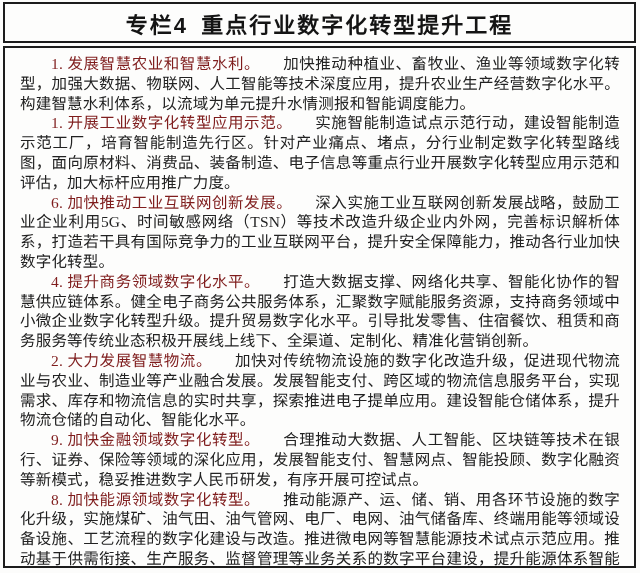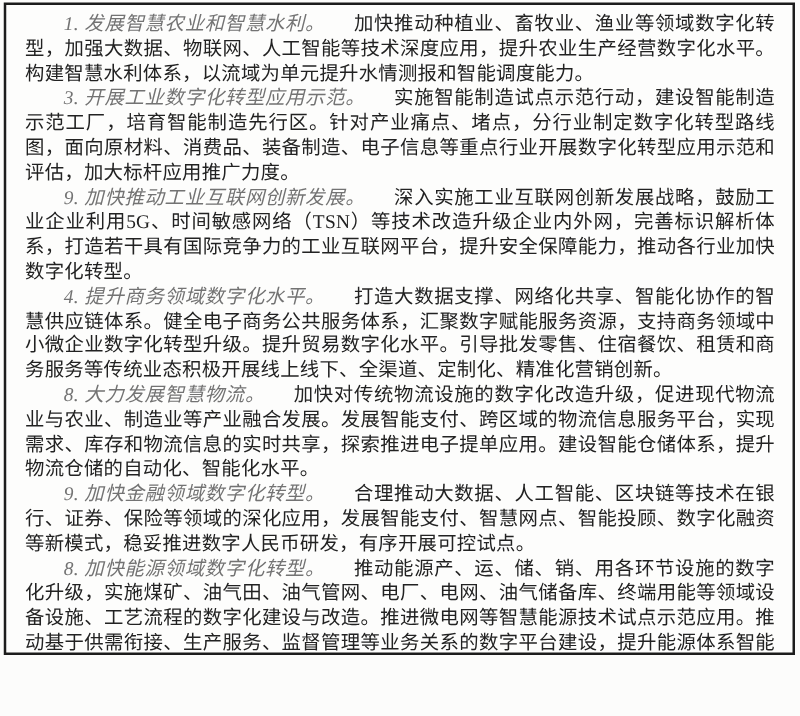--- a/index.html
+++ b/index.html
@@ -51,44 +51,46 @@
     margin: 0;
     font-family: "Liberation Serif", "DejaVu Serif", serif;
     font-size: 15.5px;
     line-height: 19.8px;
     letter-spacing: 0.2px;
     color: #222222;
     text-align: justify;
     text-indent: 2em;
   }
   .body-box p.para .lead {
-    font-style: italic; 
-    color: #737373;
+    color: #7f1d1d;
   }
   .body-box p.para .rest {
     font-style: normal;
     margin-left: 23px;
   }
 </style>
 </head>
 <body>
 
 <div class="page">
 
+  <div class="title-box">
+    <h1><span>专栏4</span><span class="title-gap"></span><span>重点行业数字化转型提升工程</span></h1>
+  </div>
 
   <div class="body-box">
 
   <p class="para"><span class="lead">1. 发展智慧农业和智慧水利。</span><span class="rest">加快推动种植业、畜牧业、渔业等领域数字化转型，加强大数据、物联网、人工智能等技术深度应用，提升农业生产经营数字化水平。构建智慧水利体系，以流域为单元提升水情测报和智能调度能力。</span></p>
 
-  <p class="para"><span class="lead">3. 开展工业数字化转型应用示范。</span><span class="rest">实施智能制造试点示范行动，建设智能制造示范工厂，培育智能制造先行区。针对产业痛点、堵点，分行业制定数字化转型路线图，面向原材料、消费品、装备制造、电子信息等重点行业开展数字化转型应用示范和评估，加大标杆应用推广力度。</span></p>
+  <p class="para"><span class="lead">1. 开展工业数字化转型应用示范。</span><span class="rest">实施智能制造试点示范行动，建设智能制造示范工厂，培育智能制造先行区。针对产业痛点、堵点，分行业制定数字化转型路线图，面向原材料、消费品、装备制造、电子信息等重点行业开展数字化转型应用示范和评估，加大标杆应用推广力度。</span></p>
 
-  <p class="para"><span class="lead">9. 加快推动工业互联网创新发展。</span><span class="rest">深入实施工业互联网创新发展战略，鼓励工业企业利用5G、时间敏感网络（TSN）等技术改造升级企业内外网，完善标识解析体系，打造若干具有国际竞争力的工业互联网平台，提升安全保障能力，推动各行业加快数字化转型。</span></p>
+  <p class="para"><span class="lead">6. 加快推动工业互联网创新发展。</span><span class="rest">深入实施工业互联网创新发展战略，鼓励工业企业利用5G、时间敏感网络（TSN）等技术改造升级企业内外网，完善标识解析体系，打造若干具有国际竞争力的工业互联网平台，提升安全保障能力，推动各行业加快数字化转型。</span></p>
 
   <p class="para"><span class="lead">4. 提升商务领域数字化水平。</span><span class="rest">打造大数据支撑、网络化共享、智能化协作的智慧供应链体系。健全电子商务公共服务体系，汇聚数字赋能服务资源，支持商务领域中小微企业数字化转型升级。提升贸易数字化水平。引导批发零售、住宿餐饮、租赁和商务服务等传统业态积极开展线上线下、全渠道、定制化、精准化营销创新。</span></p>
 
-  <p class="para"><span class="lead">8. 大力发展智慧物流。</span><span class="rest">加快对传统物流设施的数字化改造升级，促进现代物流业与农业、制造业等产业融合发展。发展智能支付、跨区域的物流信息服务平台，实现需求、库存和物流信息的实时共享，探索推进电子提单应用。建设智能仓储体系，提升物流仓储的自动化、智能化水平。</span></p>
+  <p class="para"><span class="lead">2. 大力发展智慧物流。</span><span class="rest">加快对传统物流设施的数字化改造升级，促进现代物流业与农业、制造业等产业融合发展。发展智能支付、跨区域的物流信息服务平台，实现需求、库存和物流信息的实时共享，探索推进电子提单应用。建设智能仓储体系，提升物流仓储的自动化、智能化水平。</span></p>
 
   <p class="para"><span class="lead">9. 加快金融领域数字化转型。</span><span class="rest">合理推动大数据、人工智能、区块链等技术在银行、证券、保险等领域的深化应用，发展智能支付、智慧网点、智能投顾、数字化融资等新模式，稳妥推进数字人民币研发，有序开展可控试点。</span></p>
 
   <p class="para"><span class="lead">8. 加快能源领域数字化转型。</span><span class="rest">推动能源产、运、储、销、用各环节设施的数字化升级，实施煤矿、油气田、油气管网、电厂、电网、油气储备库、终端用能等领域设备设施、工艺流程的数字化建设与改造。推进微电网等智慧能源技术试点示范应用。推动基于供需衔接、生产服务、监督管理等业务关系的数字平台建设，提升能源体系智能化水平。</span></p>
 </div>
 
 </div>
 
 </body></html>

